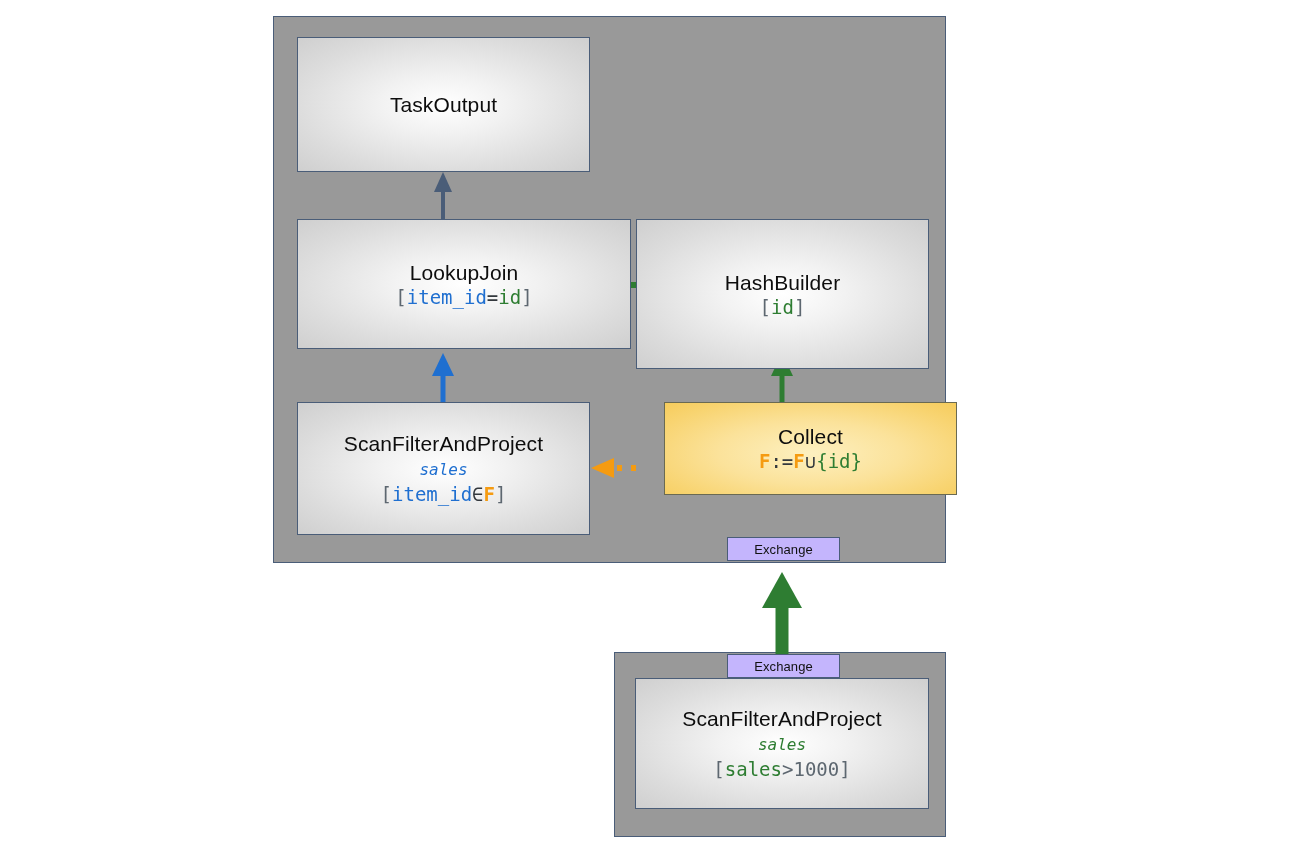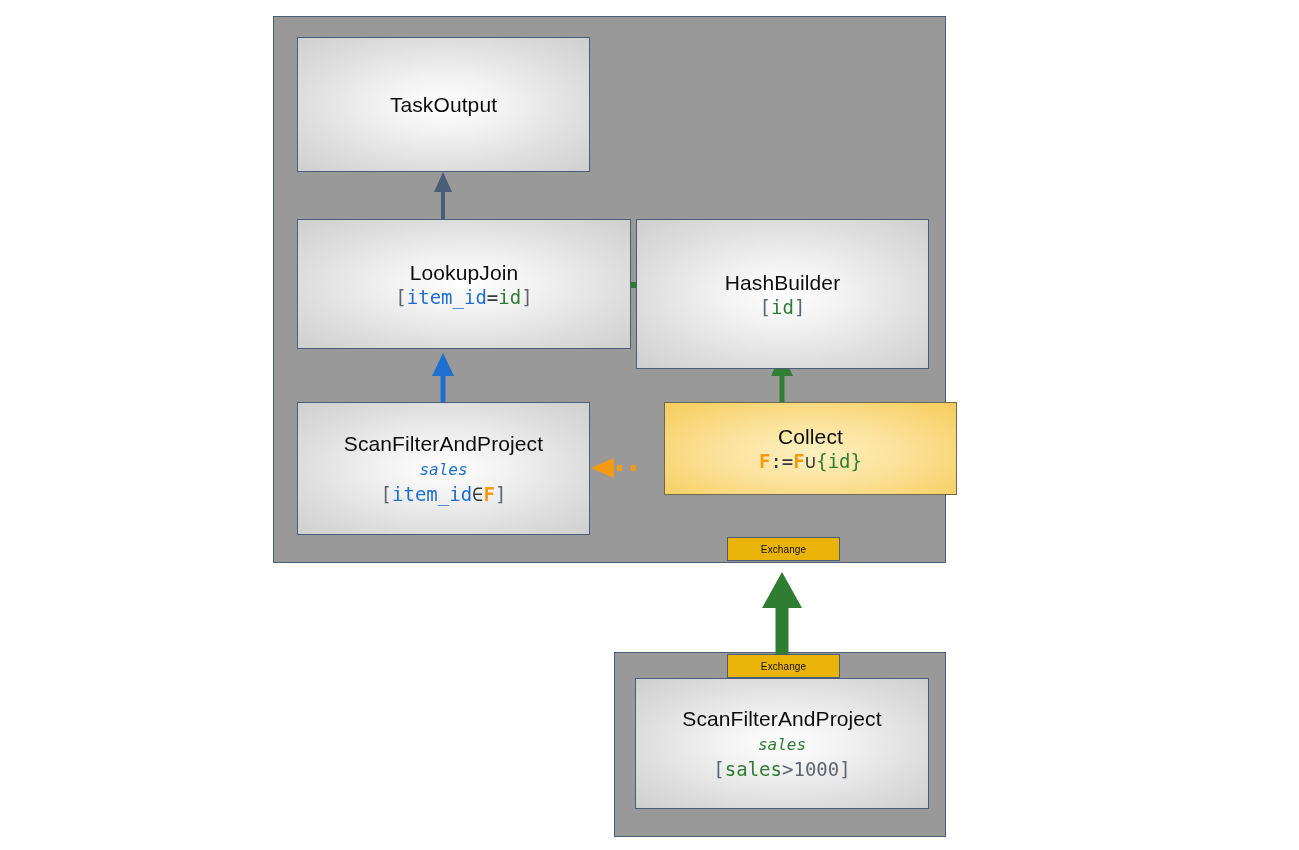--- a/index.html
+++ b/index.html
@@ -60,23 +60,23 @@
   #node-lookupjoin{left:297px;top:219px;width:334px;height:130px;}
   #node-hashbuilder{left:636px;top:219px;width:293px;height:150px;}
   #node-scanfilter-sales{left:297px;top:402px;width:293px;height:133px;}
   #node-collect{left:664px;top:402px;width:293px;height:93px;}
   #node-scanfilter-items{left:635px;top:678px;width:294px;height:131px;}
 
   
   .exchange-label{
     position:absolute;
     box-sizing:border-box;
-    background:#eab308;
+    background:#c4b5fd;
     border:1.5px solid #4a5d78;
-    font-size:10px;
+    font-size:13px;
     color:#111;
     display:flex;align-items:center;justify-content:center;
     letter-spacing:.1px;
   }
   #exchange-top{left:727px;top:537px;width:113px;height:24px;}
   #exchange-bottom{left:727px;top:654px;width:113px;height:24px;}
 
   
   #edges{position:absolute;left:0;top:0;width:1299px;height:850px;pointer-events:none;}
 </style>

